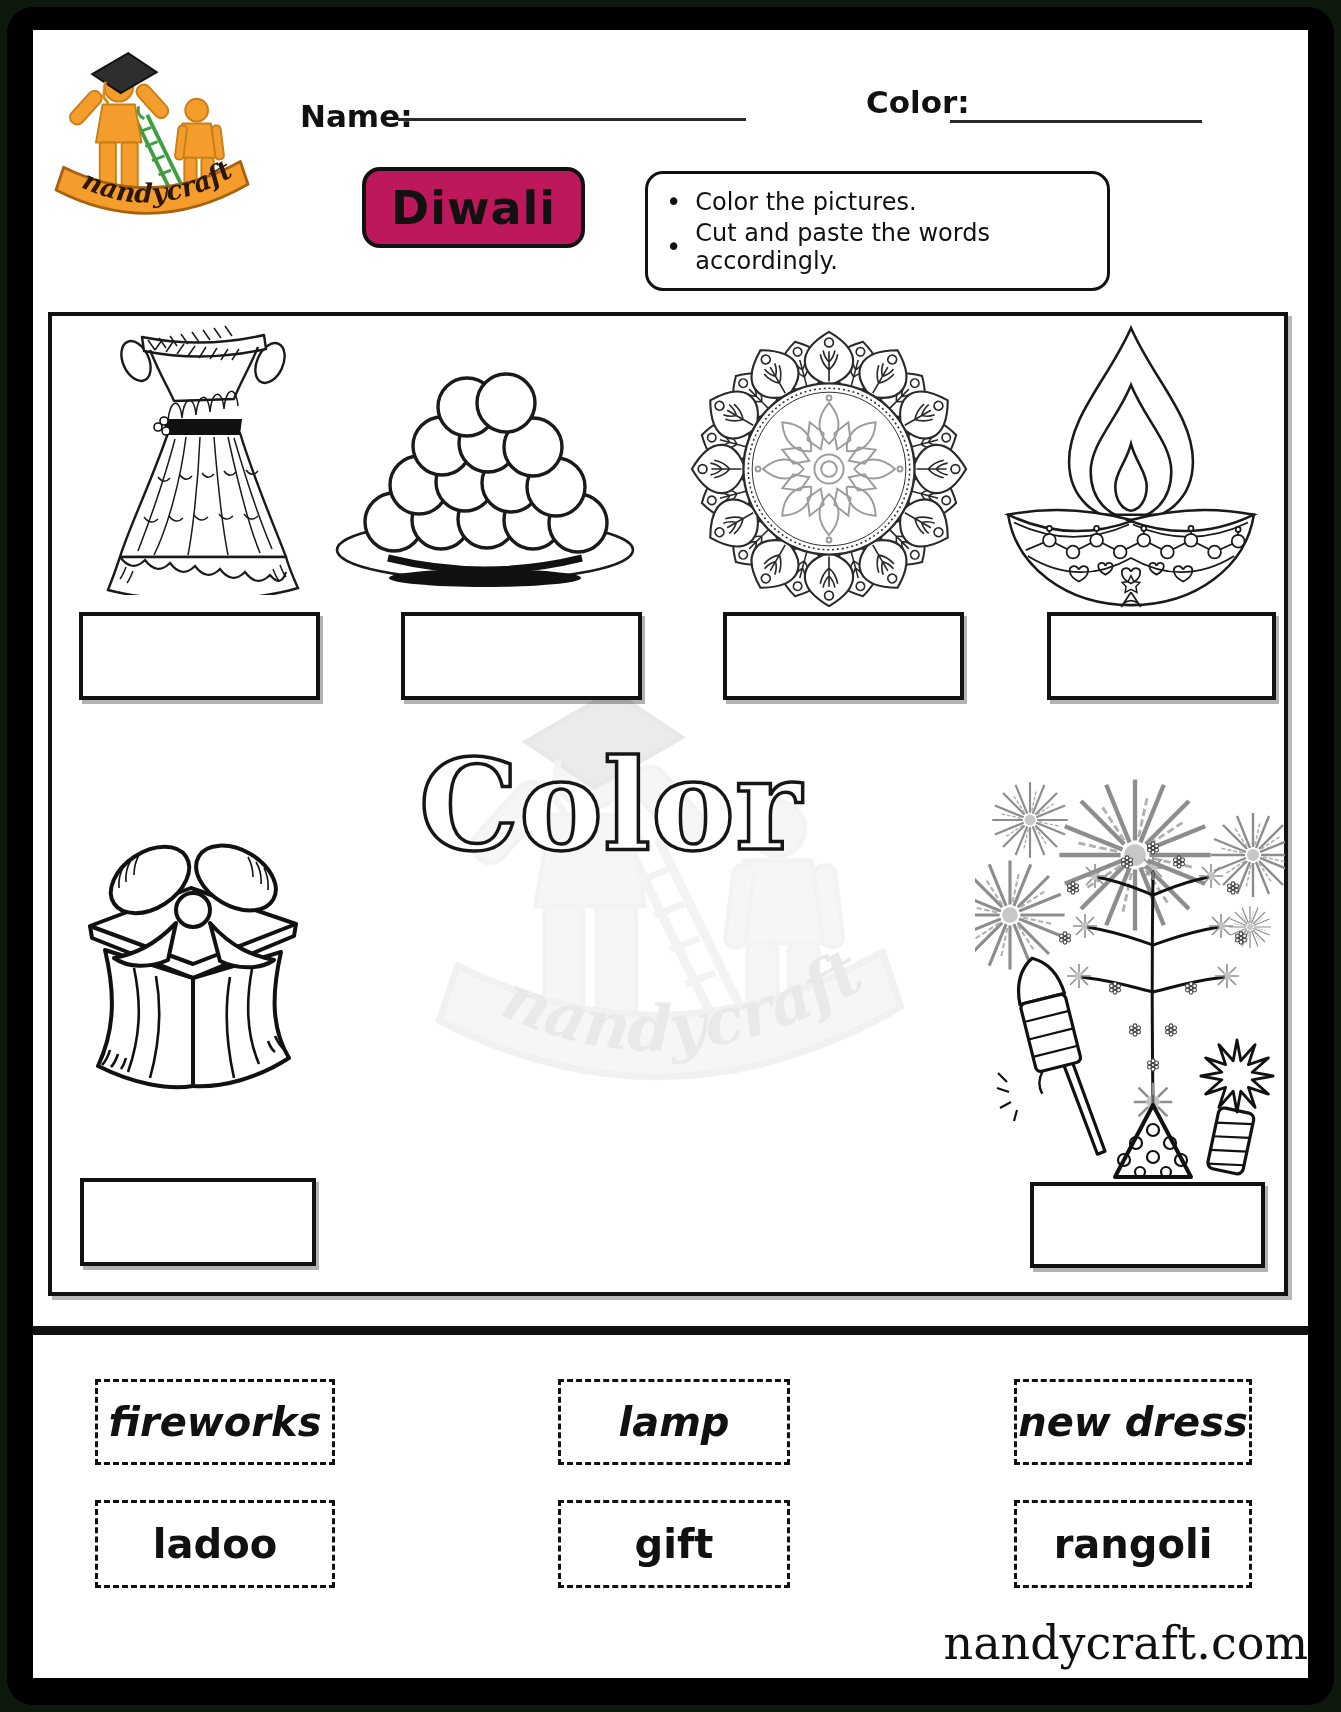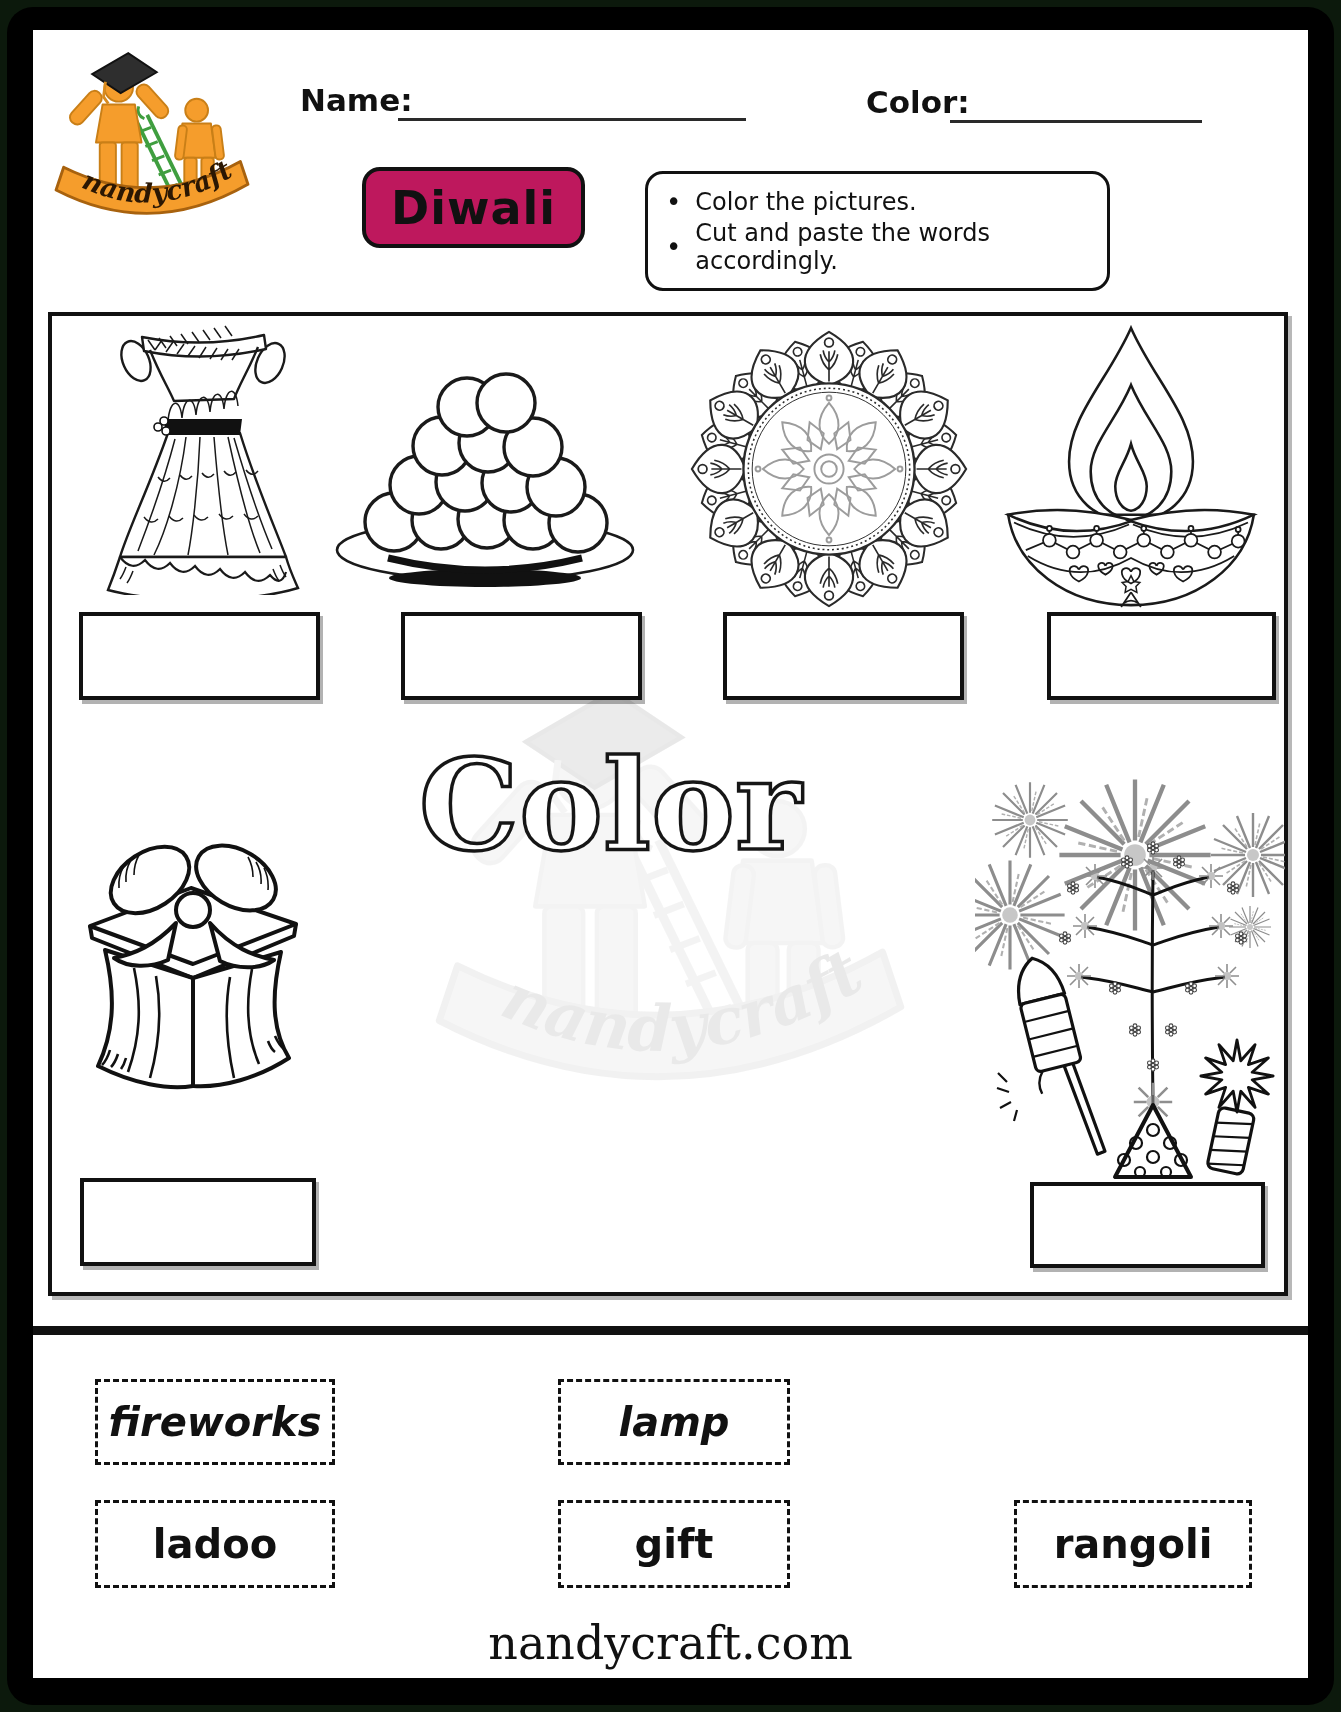--- a/index.html
+++ b/index.html
@@ -3,21 +3,21 @@
 <meta charset="utf-8">
 <style>
   html,body{margin:0;padding:0;background:#0c190c;}
   #screen{position:relative;width:1341px;height:1712px;background:#0c190c;font-family:"DejaVu Sans",sans-serif;overflow:hidden;}
   .frame{position:absolute;left:7px;top:7px;right:7px;bottom:7px;background:#000;border-radius:26px;}
   .paper{position:absolute;left:33px;top:30px;right:33px;bottom:34px;background:#fff;}
 
   .logo{position:absolute;left:52px;top:38px;width:200px;height:190px;z-index:2;}
   .label{position:absolute;font-size:31px;font-weight:700;color:#111;z-index:2;}
   .write-line{position:absolute;height:34px;border-bottom:3px solid #2a2a2a;z-index:2;}
-  #name-label{left:300px;top:82px;}
+  #name-label{left:300px;top:98px;}
   #name-line{left:398px;top:84px;width:348px;}
   #date-label{left:866px;top:84px;}
   #date-line{left:950px;top:86px;width:252px;}
 
   .title-box{position:absolute;left:362px;top:167px;width:215px;height:73px;border:4px solid #111;border-radius:18px;display:flex;align-items:center;justify-content:center;font-size:46px;font-weight:800;color:#111;letter-spacing:1px;z-index:2;background:#be185d;}
   .instr-box{position:absolute;left:645px;top:171px;width:465px;height:120px;border:3px solid #111;border-radius:18px;box-sizing:border-box;padding:12px 18px;display:flex;flex-direction:column;justify-content:space-around;z-index:2;background:#fff;}
   .instr-line{display:flex;align-items:center;gap:14px;font-size:24px;font-weight:500;color:#111;}
   .bullet{font-size:26px;}
 
   .main-box{position:absolute;left:48px;top:312px;width:1240px;height:984px;border:4px solid #111;box-sizing:border-box;background:#fff;box-shadow:4px 4px 0 rgba(0,0,0,.28);z-index:1;}
@@ -46,21 +46,21 @@
 
   .divider{position:absolute;left:33px;top:1326px;width:1275px;height:9px;background:#111;z-index:2;}
 
   .card{position:absolute;border:3.5px dashed #111;box-sizing:border-box;display:flex;align-items:center;justify-content:center;font-size:40px;font-weight:600;color:#111;background:#fff;z-index:2;}
   .r1{top:1379px;height:86px;font-style:italic;}
   .r2{top:1500px;height:88px;}
   .col1{left:95px;width:240px;}
   .col2{left:558px;width:232px;}
   .col3{left:1014px;width:238px;}
 
-  .footer{position:absolute;left:33px;top:1616px;width:1275px;text-align:center;font-family:"DejaVu Serif",serif;font-size:46px;color:#111;z-index:2;}
+  .footer{position:absolute;left:33px;top:1616px;width:1275px;text-align:right;font-family:"DejaVu Serif",serif;font-size:46px;color:#111;z-index:2;}
   .hidden-defs{position:absolute;width:0;height:0;overflow:hidden;}
 </style>
 </head>
 <body>
 
 <div id="screen">
   <div class="frame"></div>
   <div class="paper"></div>
 
   <svg class="hidden-defs" aria-hidden="true">
@@ -403,20 +403,23 @@
   <div class="ans" id="ans-fireworks"></div>
 
   <div class="divider"></div>
 
   <div class="card r1 col1">
     <span>fireworks</span>
   </div>
   <div class="card r1 col2">
     <span>lamp</span>
   </div>
+  <div class="card r1 col3">
+    <span>new dress</span>
+  </div>
   <div class="card r2 col1">
     <span>ladoo</span>
   </div>
   <div class="card r2 col2">
     <span>gift</span>
   </div>
   <div class="card r2 col3">
     <span>rangoli</span>
   </div>
 

